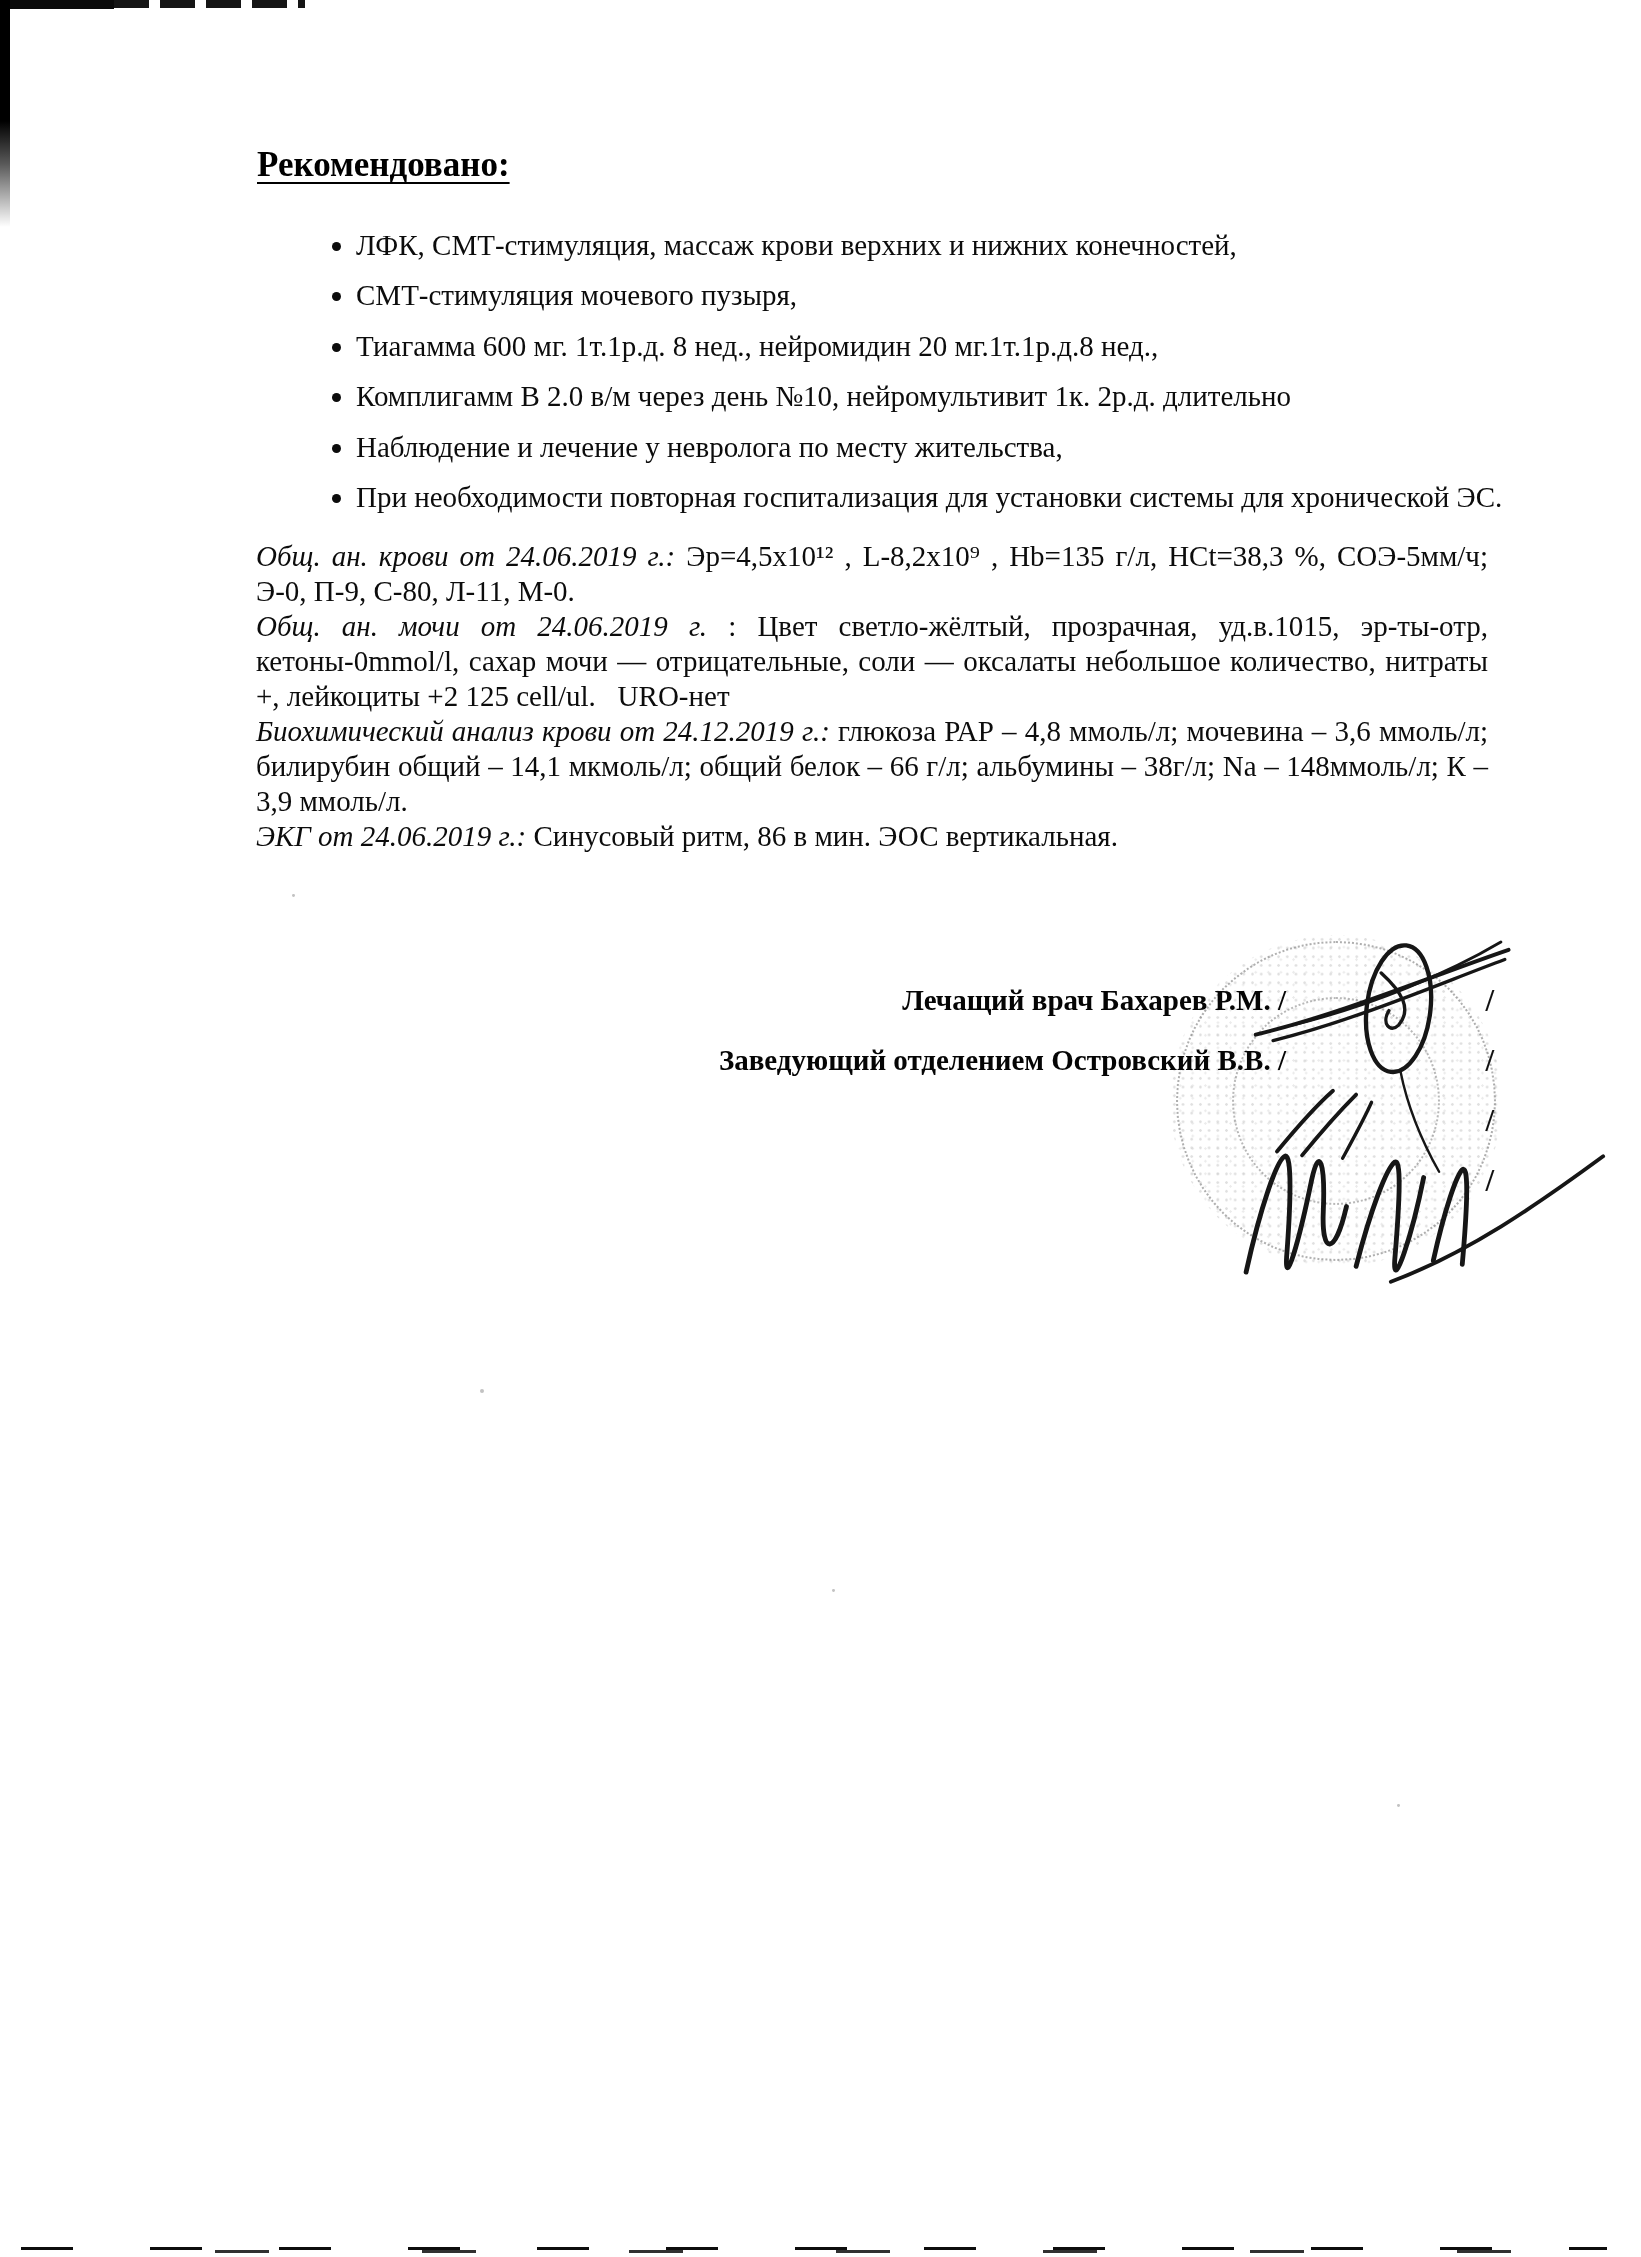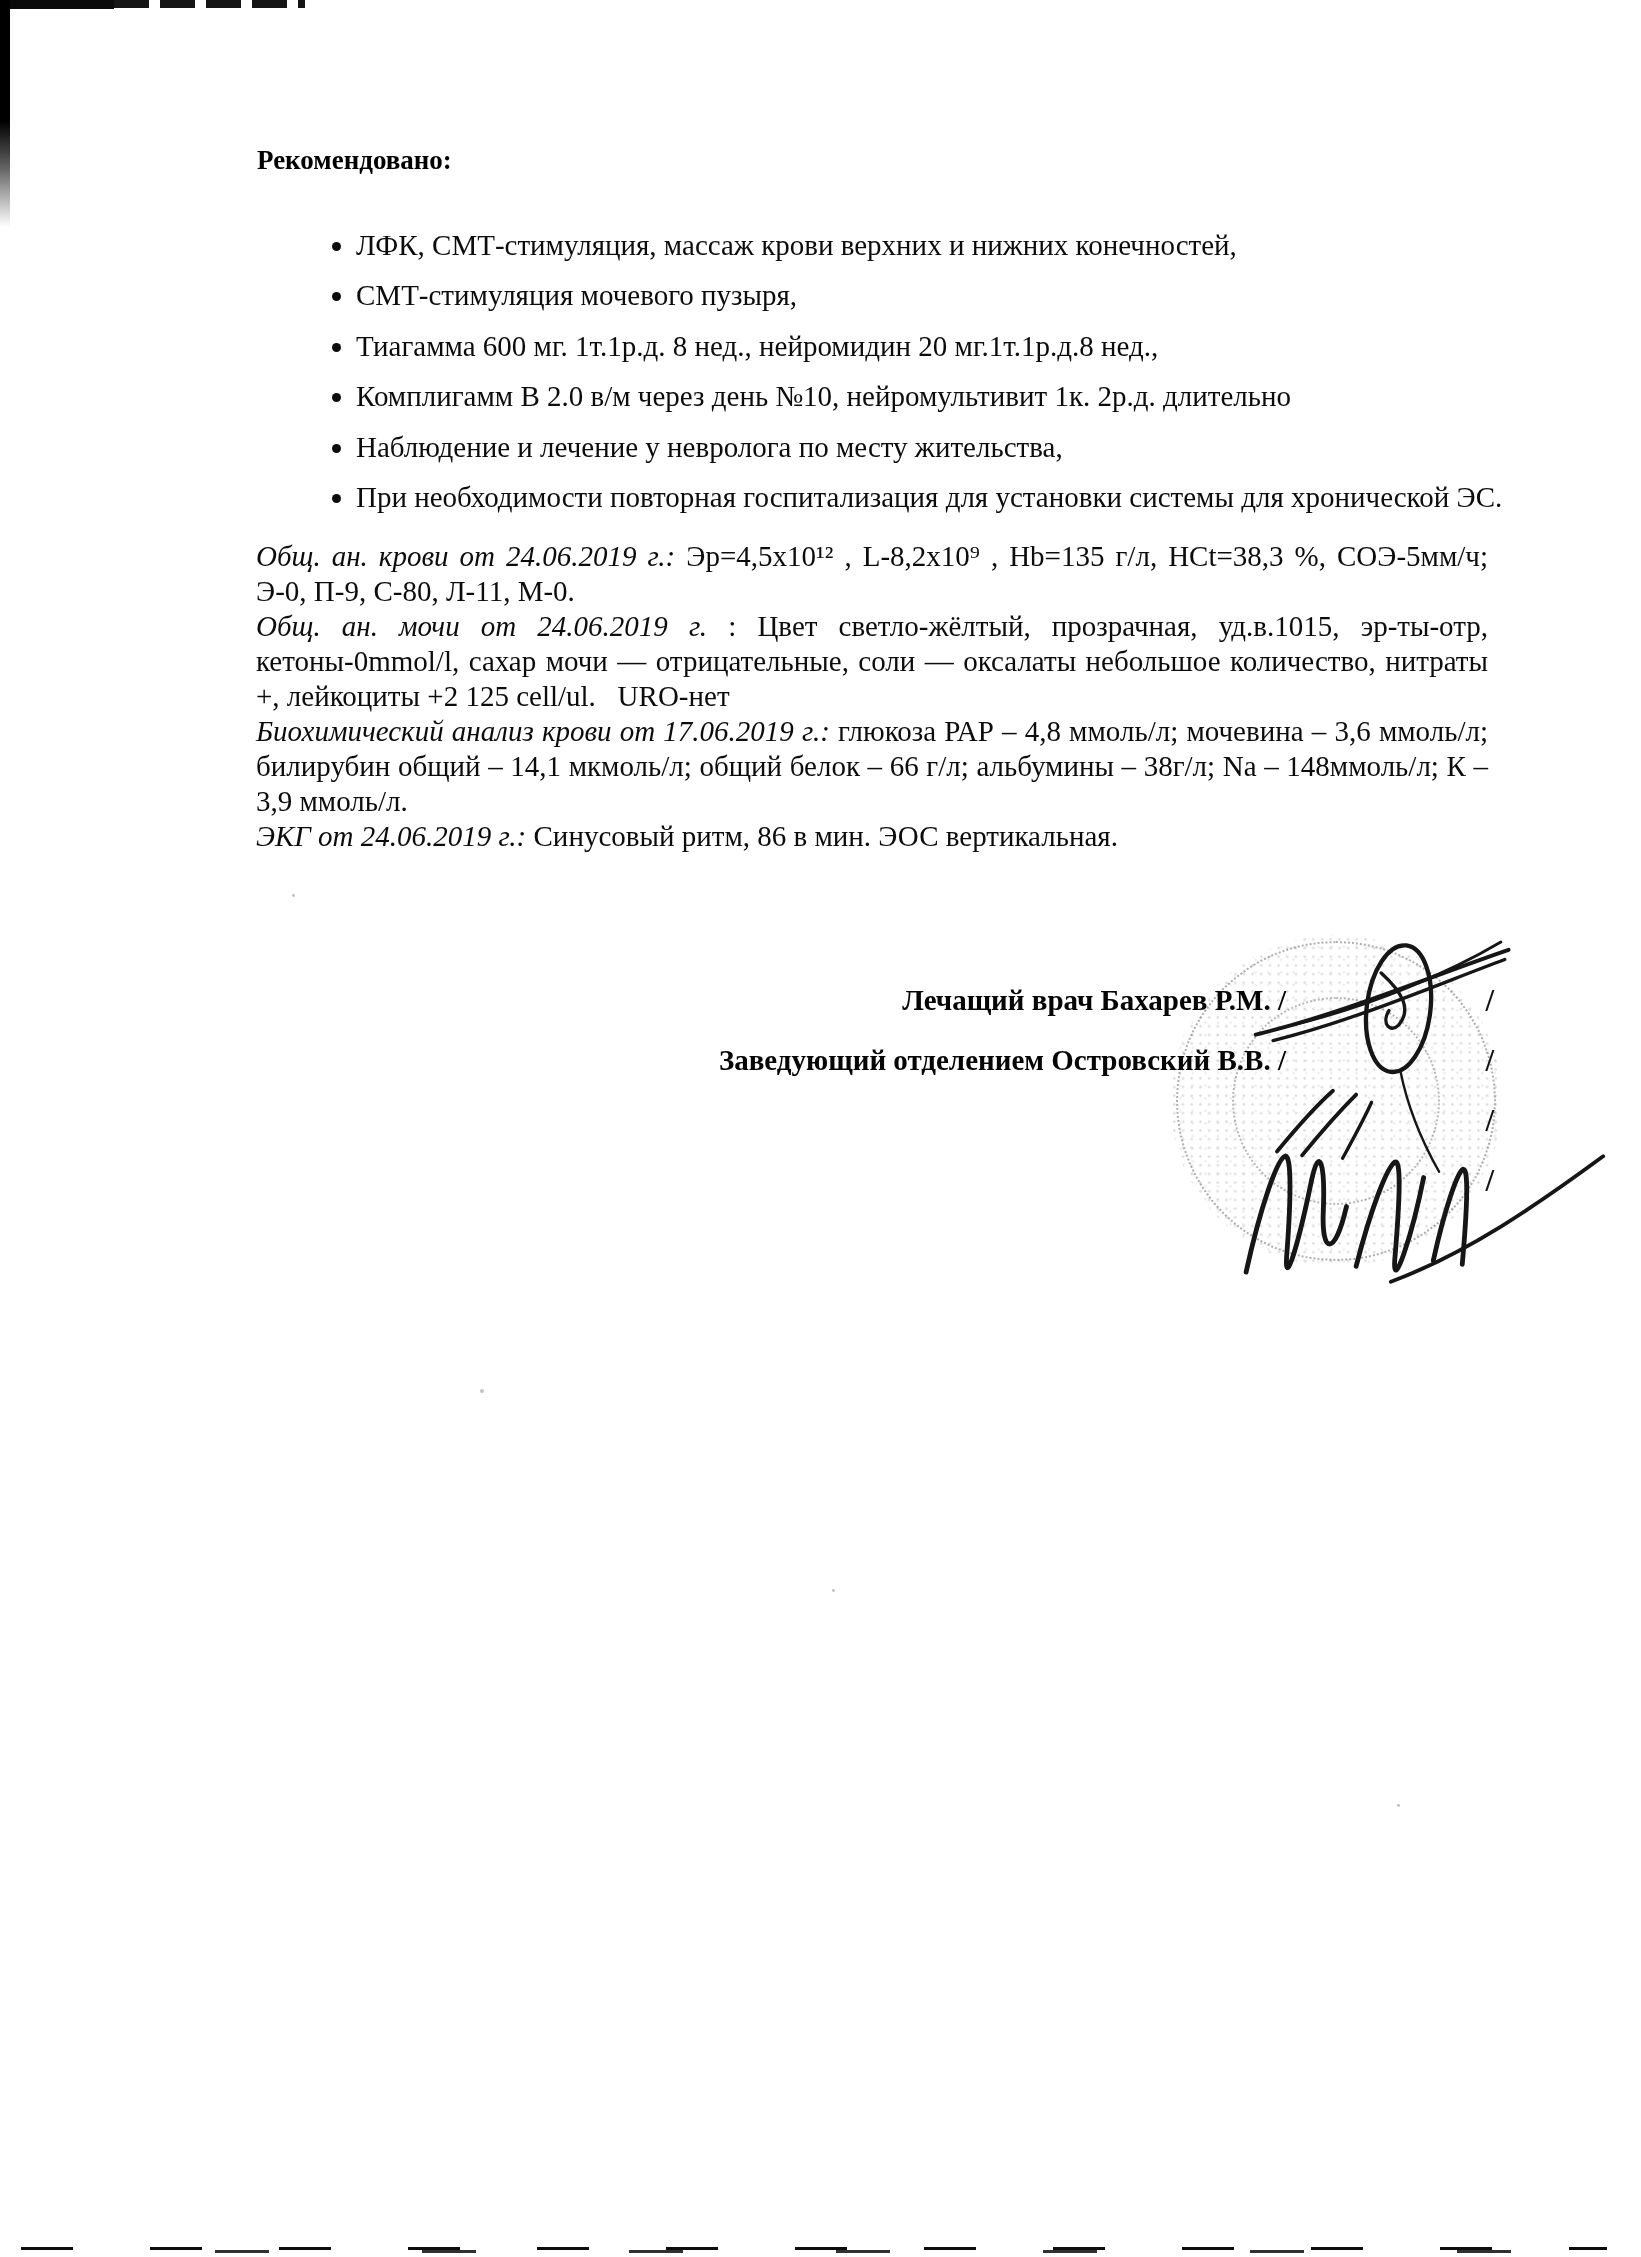--- a/index.html
+++ b/index.html
@@ -7,22 +7,22 @@
     width:1641px;height:2257px;background:#f4f4f2;
     font-family:"Liberation Serif","DejaVu Serif",serif;
     color:#111;
   }
   .page{
     position:relative;width:1641px;height:2257px;background:#ffffff;overflow:hidden;
   }
   
   .heading{
     position:absolute;left:257px;top:145px;
-    font-size:27px;font-weight:bold;color:#000;
-    text-underline-offset:5.8px;text-decoration-thickness:2.4px;
+    font-size:35px;font-weight:bold;color:#000;
+    text-decoration:underline;text-underline-offset:5.8px;text-decoration-thickness:2.4px;
   }
   .rec-list{
     position:absolute;left:256px;top:228px;width:1232px;
     margin:0;padding:0 0 0 100px;
     list-style:disc outside;
   }
   .rec-list li{
     font-size:29px;line-height:35px;margin:0 0 15.4px 0;
     text-align:justify;color:#0c0c0c;
   }
@@ -105,21 +105,21 @@
     <li>СМТ-стимуляция мочевого пузыря,</li>
     <li>Тиагамма 600 мг. 1т.1р.д. 8 нед., нейромидин 20 мг.1т.1р.д.8 нед.,</li>
     <li>Комплигамм В 2.0 в/м через день №10, нейромультивит 1к. 2р.д. длительно</li>
     <li>Наблюдение и лечение у невролога по месту жительства,</li>
     <li>При необходимости повторная госпитализация для установки системы для хронической ЭС.</li>
   </ul>
 
   <div class="labs">
     <p><i class="lab-label">Общ. ан. крови от 24.06.2019 г.:</i> <span>Эр=4,5х10¹² , L-8,2х10⁹ , Hb=135 г/л, HCt=38,3 %, СОЭ-5мм/ч; Э-0, П-9, С-80, Л-11, М-0.</span></p>
     <p><i class="lab-label">Общ. ан. мочи от 24.06.2019 г.</i> <span>: Цвет светло-жёлтый, прозрачная, уд.в.1015, эр-ты-отр, кетоны-0mmol/l, сахар мочи — отрицательные, соли — оксалаты небольшое количество, нитраты +, лейкоциты +2 125 cell/ul.&nbsp;&nbsp; URO-нет</span></p>
-    <p><i class="lab-label">Биохимический анализ крови от 17.06.2019 г.:</i> <span>глюкоза РАР – 4,8 ммоль/л; мочевина – 3,6 ммоль/л; билирубин общий – 14,1 мкмоль/л; общий белок – 66 г/л; альбумины – 38г/л; Na – 148ммоль/л; К – 3,9 ммоль/л.</span></p>
+    <p><i class="lab-label">Биохимический анализ крови от 24.12.2019 г.:</i> <span>глюкоза РАР – 4,8 ммоль/л; мочевина – 3,6 ммоль/л; билирубин общий – 14,1 мкмоль/л; общий белок – 66 г/л; альбумины – 38г/л; Na – 148ммоль/л; К – 3,9 ммоль/л.</span></p>
     <p><i class="lab-label">ЭКГ от 24.06.2019 г.:</i> <span>Синусовый ритм, 86 в мин. ЭОС вертикальная.</span></p>
   </div>
 
   <div class="stamp">
     <div class="speckle"></div>
     <div class="ring-outer"></div>
     <div class="ring-inner"></div>
   </div>
 
   <div class="sig-row" style="top:981px;">

